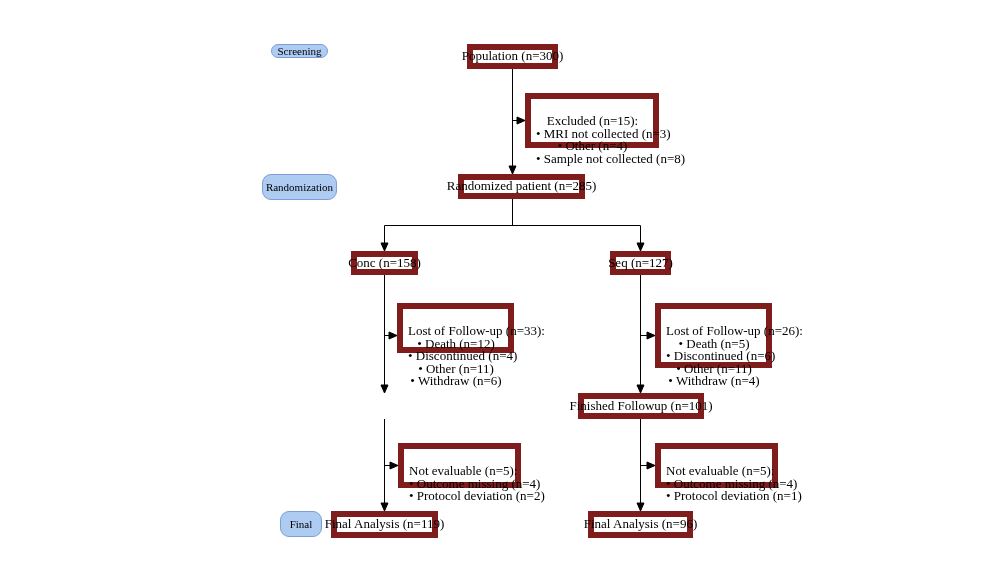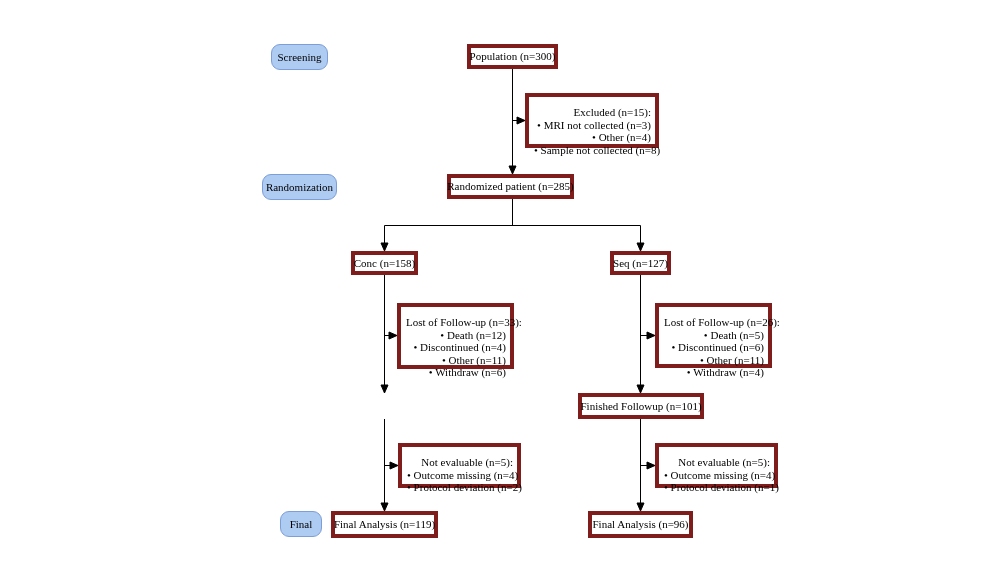--- a/index.html
+++ b/index.html
@@ -20,64 +20,64 @@
     position: absolute;
     left: 0;
     top: 0;
     width: 1000px;
     height: 580px;
   }
   .box {
     position: absolute;
     box-sizing: border-box;
     background: #ffffff;
-    border: 4px solid #7f1d1d;
-    font-size: 11px;
+    border: 6px solid #7f1d1d;
+    font-size: 13px;
     line-height: 12.5px;
     white-space: nowrap;
   }
   .box.center {
     display: flex;
     align-items: center;
     justify-content: center;
     text-align: center;
   }
   .box.list {
-    padding: 9px 4px 2px 5px;
-    text-align: right;
+    padding: 16px 4px 2px 5px;
+    text-align: center;
   }
   .box.list .li { display: block; }
   .stage {
     position: absolute;
     box-sizing: border-box;
     background: #aecbf2;
     border: 1px solid #7d9ed6;
     border-radius: 9px;
     display: flex;
     align-items: center;
     justify-content: center;
     font-size: 11px;
     white-space: nowrap;
   }
   
-  #stage-screening     { left: 271px; top: 44px;  width: 57px;  height: 26px; }
+  #stage-screening     { left: 271px; top: 44px;  width: 57px;  height: 14px; }
   #stage-randomization { left: 262px; top: 174px; width: 75px;  height: 26px; }
   #stage-final         { left: 280px; top: 511px; width: 42px;  height: 26px; text-align: center; }
   
   #node-population    { left: 467px; top: 44px;  width: 91px;  height: 25px; }
-  #node-randomized    { left: 447px; top: 174px; width: 127px; height: 25px; }
+  #node-randomized    { left: 458px; top: 174px; width: 127px; height: 25px; }
   #node-conc          { left: 351px; top: 251px; width: 67px;  height: 24px; }
   #node-seq           { left: 610px; top: 251px; width: 61px;  height: 24px; }
   #node-finished-conc { left: 319px; top: 393px; width: 127px; height: 26px; }
   #node-finished-seq  { left: 578px; top: 393px; width: 126px; height: 26px; text-align: center; }
   #node-final-conc    { left: 331px; top: 511px; width: 107px; height: 27px; }
   #node-final-seq     { left: 588px; top: 511px; width: 105px; height: 27px; }
   
   #node-excluded     { left: 525px; top: 93px;  width: 134px; height: 55px; }
-  #node-lost-conc    { left: 397px; top: 303px; width: 117px; height: 66px; }
+  #node-lost-conc    { left: 397px; top: 303px; width: 117px; height: 50px; }
   #node-lost-seq     { left: 655px; top: 303px; width: 117px; height: 65px; }
   #node-noteval-conc { left: 398px; top: 443px; width: 123px; height: 45px; }
   #node-noteval-seq  { left: 655px; top: 443px; width: 123px; height: 45px; }
 </style>
 </head>
 <body>
 
 <div id="canvas">
 
   <svg id="edges" width="1000" height="580" viewBox="0 0 1000 580" stroke="#000000" stroke-width="1" fill="#000000">

